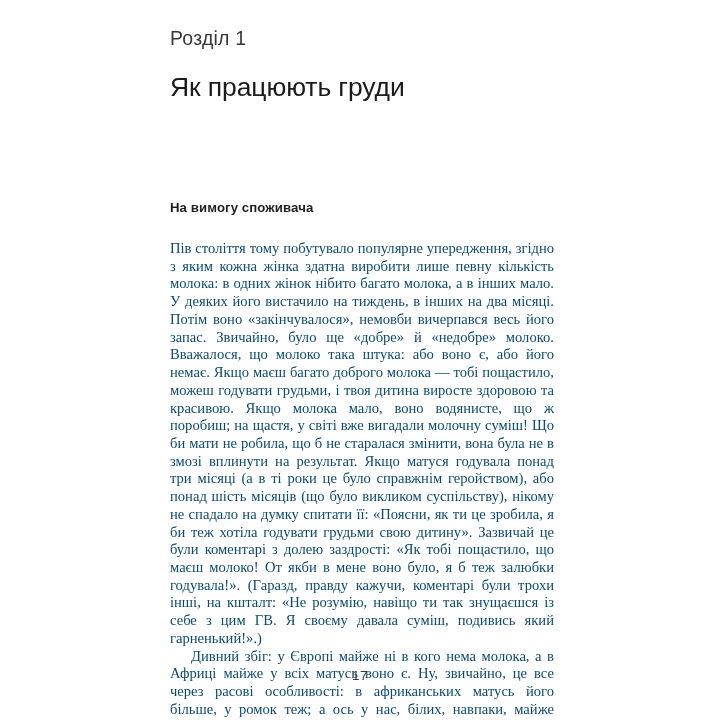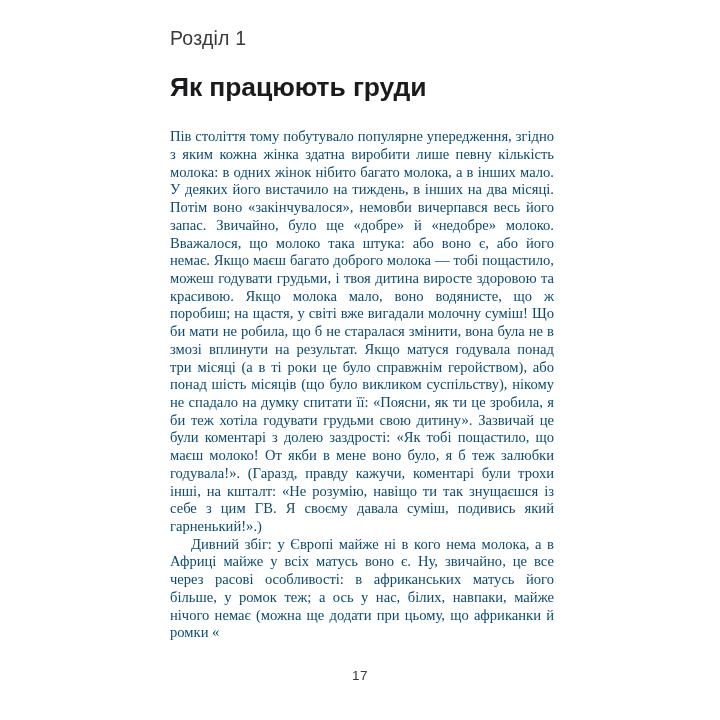--- a/index.html
+++ b/index.html
@@ -36,21 +36,21 @@
     font-weight: 400;
     color: #39393b;
     letter-spacing: 0.2px;
     margin-top: 27px;
     line-height: 1.2;
   }
 
   .chapter-title {
     font-family: "Liberation Sans", "DejaVu Sans", sans-serif;
     font-size: 26.5px;
-    font-weight: 700;
+    font-weight: 400;
     color: #1b1b1d;
     letter-spacing: -0.1px;
     margin-top: 22px;
     line-height: 1.2;
   }
 
   
   .section-heading {
     font-family: "Liberation Sans", "DejaVu Sans", sans-serif;
     font-size: 13.2px;
@@ -100,20 +100,21 @@
 <body>
 
 <div class="page">
 
   <div class="content">
 
     <div class="chapter-label">Розділ 1</div>
 
     <h1 class="chapter-title">Як працюють груди</h1>
 
+    <h2 class="section-heading">На вимогу споживача</h2>
 
     <div class="body-copy">
 
       <p>Пів століття тому побутувало популярне упередження, згідно з яким кожна жінка здатна виробити лише певну кількість молока: в одних жінок нібито багато молока, а в інших мало. У деяких його вистачило на тиждень, в інших на два місяці. Потім воно «закінчувалося», немовби вичерпався весь його запас. Звичайно, було ще «добре» й «недобре» молоко. Вважалося, що молоко така штука: або воно є, або його немає. Якщо маєш багато доброго молока — тобі пощастило, можеш годувати грудьми, і твоя дитина виросте здоровою та красивою. Якщо молока мало, воно водянисте, що ж поробиш; на щастя, у світі вже вигадали молочну суміш! Що би мати не робила, що б не старалася змінити, вона була не в змозі вплинути на результат. Якщо матуся годувала понад три місяці (а в ті роки це було справжнім геройством), або понад шість місяців (що було викликом суспільству), нікому не спадало на думку спитати її: «Поясни, як ти це зробила, я би теж хотіла годувати грудьми свою дитину». Зазвичай це були коментарі з долею заздрості: «Як тобі пощастило, що маєш молоко! От якби в мене воно було, я б теж залюбки годувала!». (Гаразд, правду кажучи, коментарі були трохи інші, на кшталт: «Не розумію, навіщо ти так знущаєшся із себе з цим ГВ. Я своєму давала суміш, подивись який гарненький!».)</p>
 
       <p class="indent"><span>Дивний збіг: у Європі майже ні в кого нема молока, а в Африці майже у всіх матусь воно є. Ну, звичайно, це все через расові особливості: в африканських матусь його більше, у ромок теж; а ось у нас, білих, навпаки, майже нічого немає (можна ще додати при цьому, що африканки й ромки «</span></p>
 
     </div>
   </div>
 

